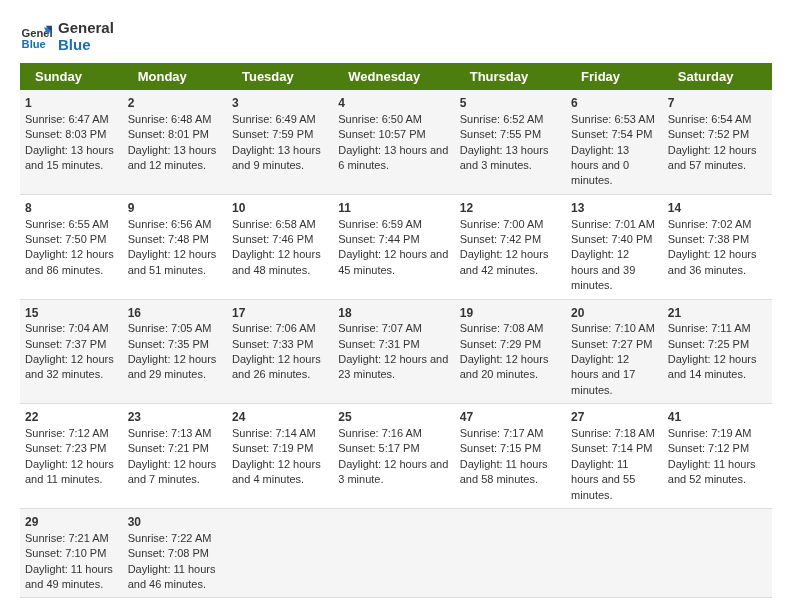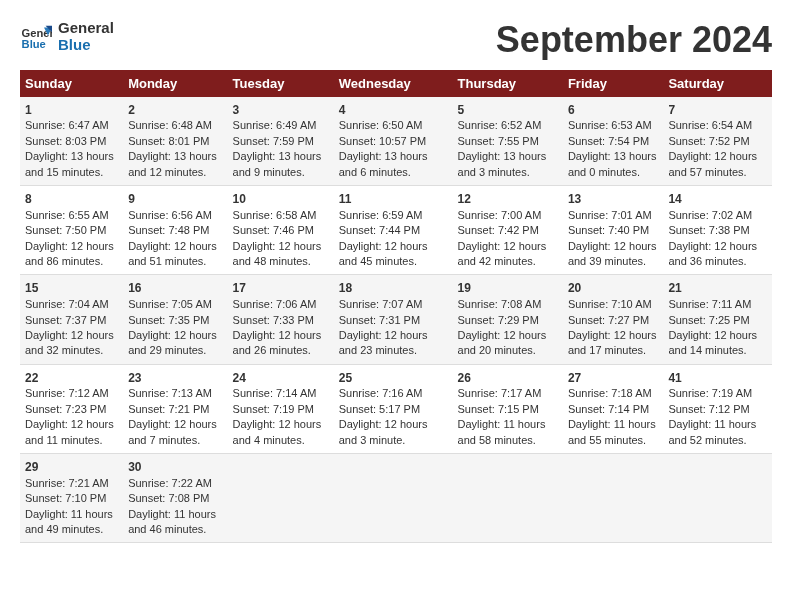--- a/index.html
+++ b/index.html
@@ -37,24 +37,24 @@
     .subtitle {
       font-size: 16px;
       color: #555;
     }
     table {
       width: 100%;
       border-collapse: collapse;
       font-size: 11px;
     }
     thead tr th {
-      background-color: #7f1d1d;
+      background-color: #4d7c0f;
       color: #fff;
       text-align: left;
-      padding: 6px 5px;
+      padding: 6px 15px;
       font-size: 13px;
       font-weight: bold;
     }
     tbody tr {
       border-bottom: 1px solid #ddd;
     }
     tbody tr:nth-child(odd) {
       background-color: #f5f5f5;
     }
     tbody tr:nth-child(even) {
@@ -85,21 +85,20 @@
       <text x="2" y="34" font-size="14" font-weight="bold" fill="#1a6faf">Blue</text>
       <polygon points="30,8 40,8 35,18" fill="#2a7aba"></polygon>
       <polygon points="32,6 40,6 40,14" fill="#1a4a8a"></polygon>
     </svg>
     <div style="display:flex; flex-direction:column; line-height:1.1; margin-left:2px;">
       <span style="font-size:15px; font-weight:bold; color:#333;">General</span>
       <span style="font-size:15px; font-weight:bold; color:#1a6faf;">Blue</span>
     </div>
   </div>
   <div class="title-section">
-    <div class="main-title">September 2024</div>
   </div>
 </div>
 
 <table>
   <thead>
     <tr>
     <th>Sunday</th>
         <th>Monday</th>
         <th>Tuesday</th>
         <th>Wednesday</th>
@@ -260,21 +259,21 @@
           <div>Sunset: 7:19 PM</div>
           <div>Daylight: 12 hours and 4 minutes.</div>
         </td>
         <td>
           <div class="day-number">25</div>
           <div>Sunrise: 7:16 AM</div>
           <div>Sunset: 5:17 PM</div>
           <div>Daylight: 12 hours and 3 minute.</div>
         </td>
         <td>
-          <div class="day-number">26</div>
+          <div class="day-number">47</div>
           <div>Sunrise: 7:17 AM</div>
           <div>Sunset: 7:15 PM</div>
           <div>Daylight: 11 hours and 58 minutes.</div>
         </td>
         <td>
           <div class="day-number">27</div>
           <div>Sunrise: 7:18 AM</div>
           <div>Sunset: 7:14 PM</div>
           <div>Daylight: 11 hours and 55 minutes.</div>
         </td>

